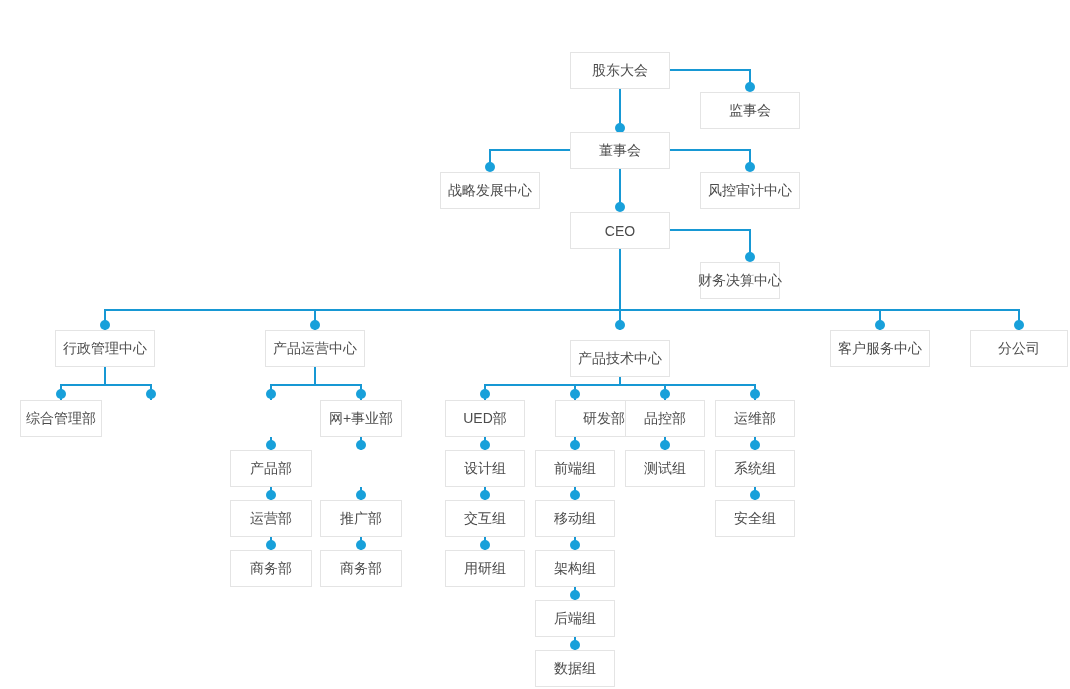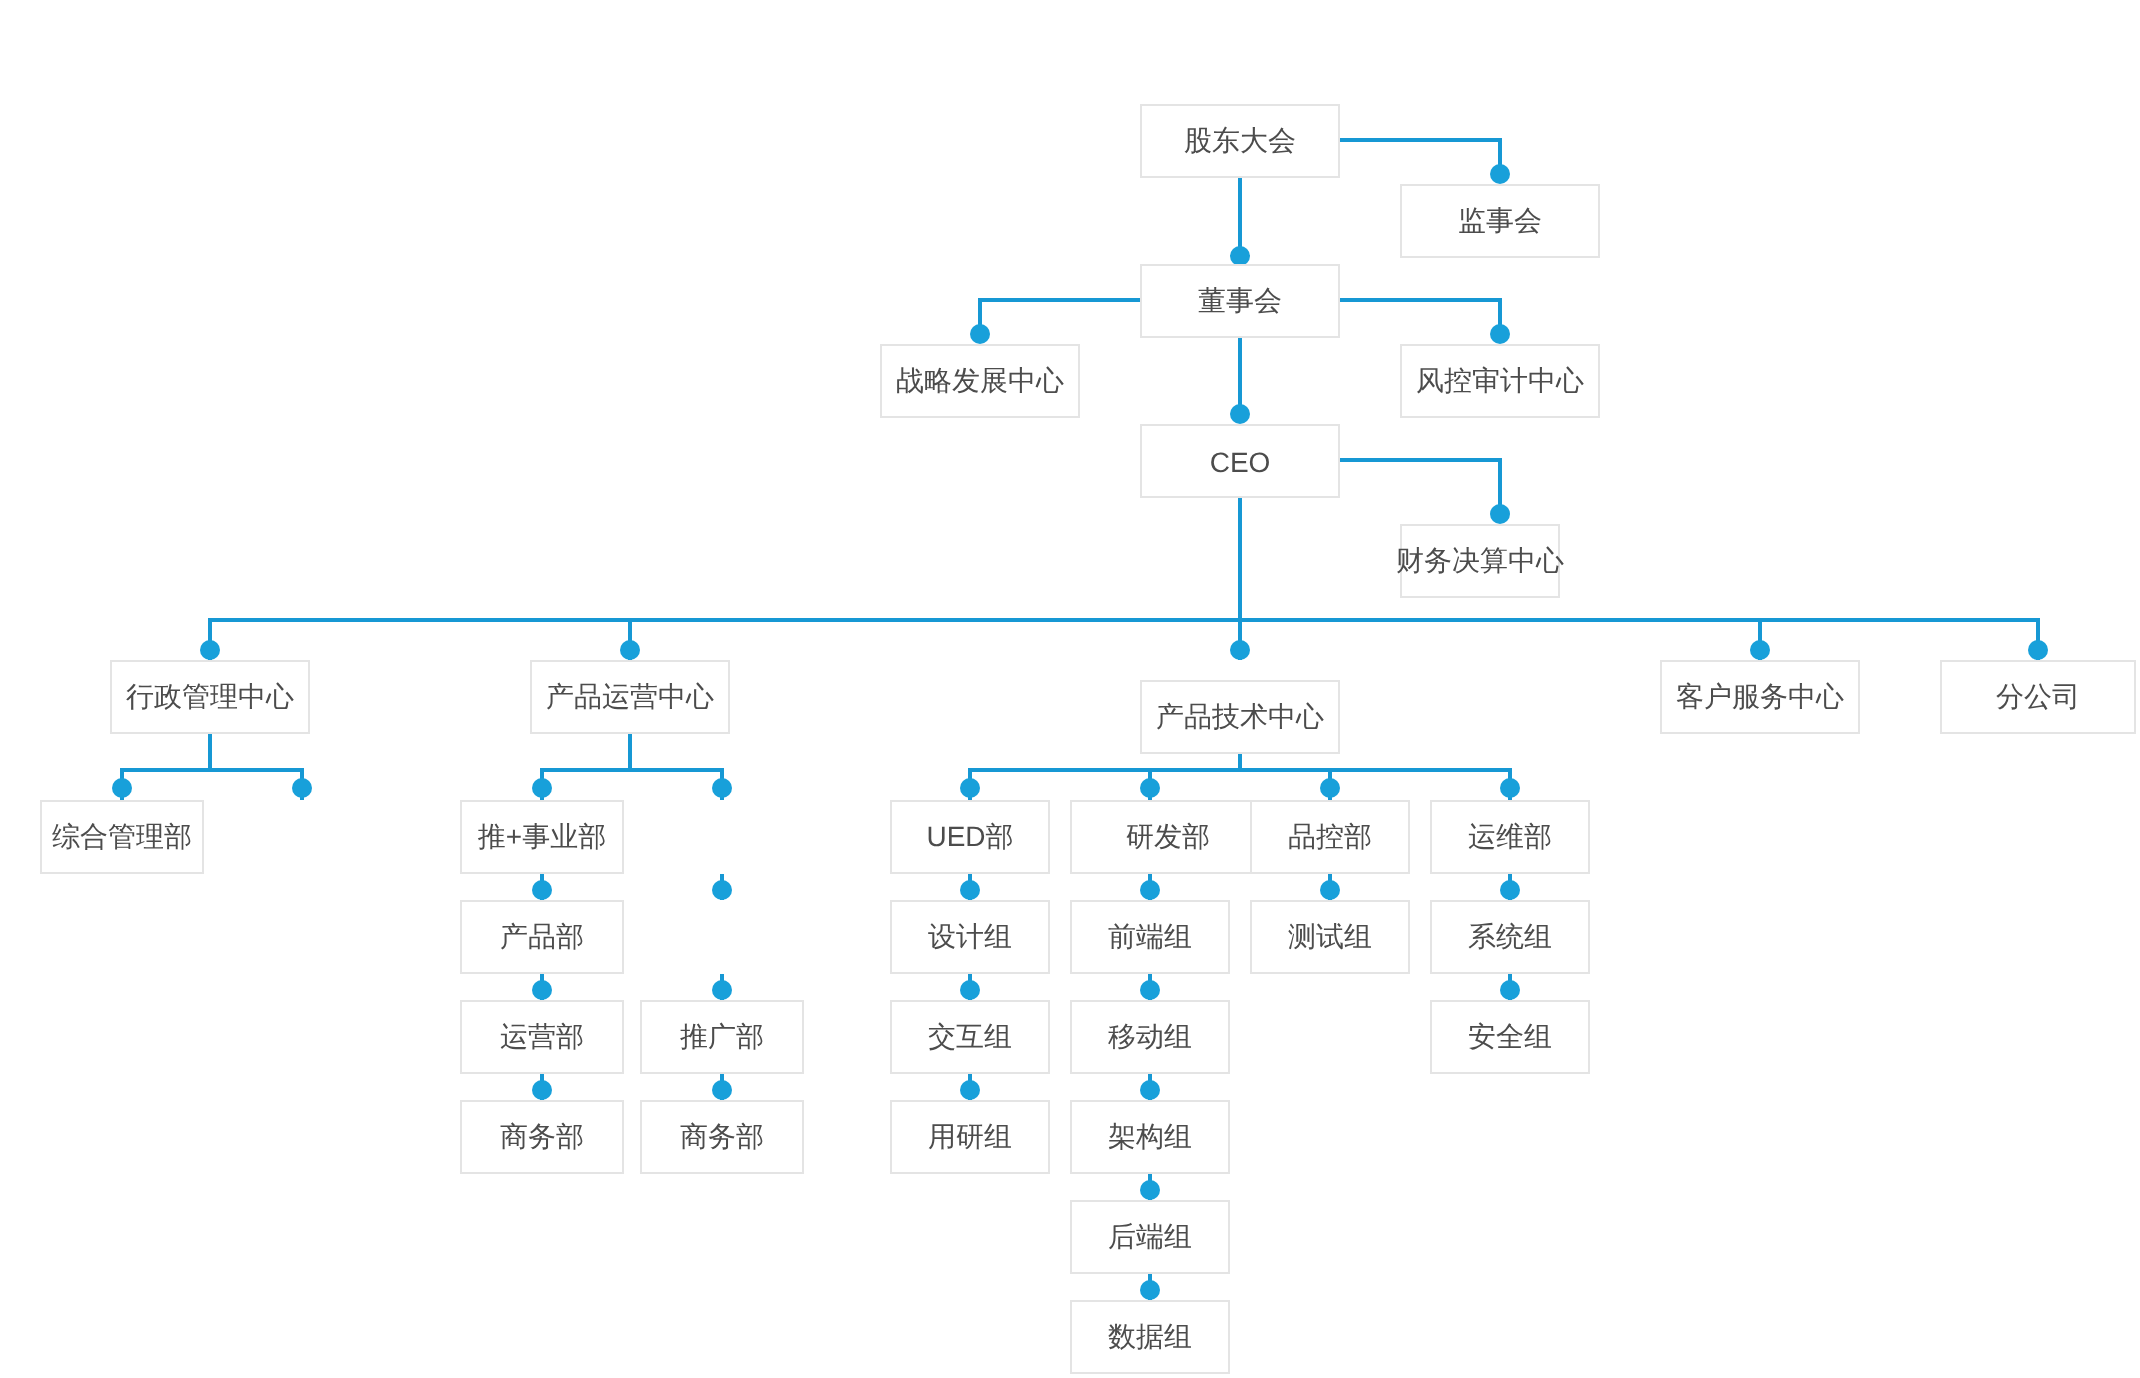--- a/index.html
+++ b/index.html
@@ -121,23 +121,23 @@
   <div class="node" style="left:570px;top:212px;width:100px">CEO</div>
   <div class="node" style="left:700px;top:262px;width:80px">财务决算中心</div>
 
   <div class="node" style="left:55px;top:330px;width:100px">行政管理中心</div>
   <div class="node" style="left:265px;top:330px;width:100px">产品运营中心</div>
   <div class="node" style="left:570px;top:340px;width:100px">产品技术中心</div>
   <div class="node" style="left:830px;top:330px;width:100px">客户服务中心</div>
   <div class="node" style="left:970px;top:330px;width:98px">分公司</div>
 
   <div class="node" style="left:20px;top:400px;width:82px">综合管理部</div>
-  <div class="node" style="left:230px;top:400px;width:82px">推+事业部</div>
+  <div class="node" style="left:320px;top:400px;width:82px">网+事业部</div>
   <div class="node" style="left:445px;top:400px;width:80px">UED部</div>
-  <div class="node" style="left:535px;top:400px;width:98px">研发部</div>
+  <div class="node" style="left:555px;top:400px;width:98px">研发部</div>
   <div class="node" style="left:625px;top:400px;width:80px">品控部</div>
   <div class="node" style="left:715px;top:400px;width:80px">运维部</div>
 
   <div class="node" style="left:230px;top:450px;width:82px">产品部</div>
   <div class="node" style="left:445px;top:450px;width:80px">设计组</div>
   <div class="node" style="left:535px;top:450px;width:80px">前端组</div>
   <div class="node" style="left:625px;top:450px;width:80px">测试组</div>
   <div class="node" style="left:715px;top:450px;width:80px">系统组</div>
 
   <div class="node" style="left:230px;top:500px;width:82px">运营部</div>

